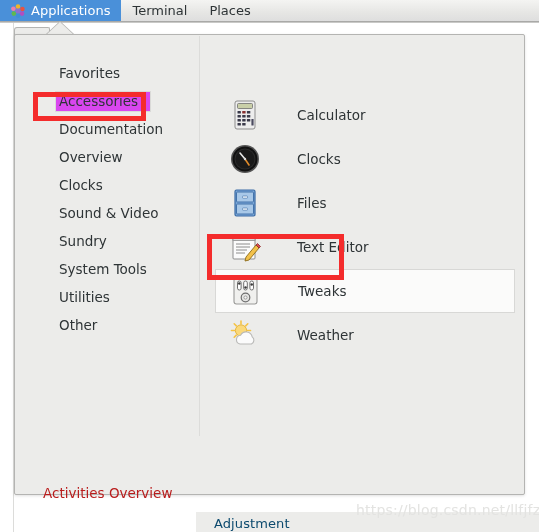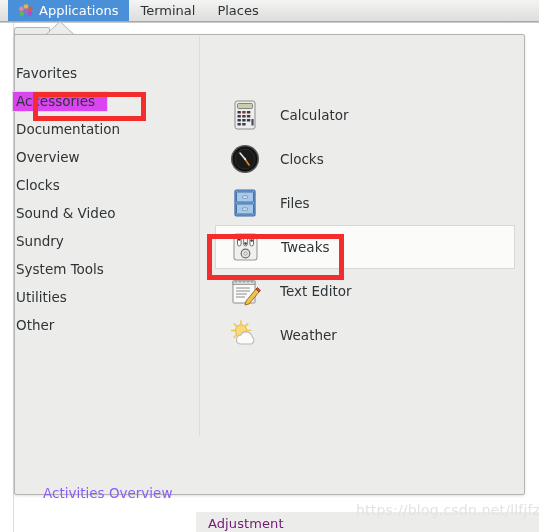--- a/index.html
+++ b/index.html
@@ -40,23 +40,23 @@
     border-right: 1px solid #dcdcda;
   }
   .bg-panel-right {
     position: absolute;
     left: 527px; top: 23px;
     width: 12px; height: 509px;
     background: #ffffff;
   }
   .bg-adjustment {
     position: absolute;
-    left: 208px; top: 516px;
+    left: 214px; top: 516px;
     font-size: 13px;
-    color: #701a75;
+    color: #0c4a6e;
     letter-spacing: 0.1px;
   }
   .bg-adjust-band {
     position: absolute;
     left: 196px; top: 512px;
     width: 343px; height: 20px;
     background: #ececea;
   }
   .bg-adjust-band2 {
     position: absolute;
@@ -67,21 +67,20 @@
 
   
   .topbar {
     position: absolute;
     left: 0; top: 0;
     width: 539px; height: 22px;
     background: linear-gradient(to bottom, #f4f4f2 0%, #e6e6e4 60%, #dedede 100%);
     border-bottom: 1px solid #a9a9a7;
     display: flex;
     align-items: stretch;
-    padding-left: 8px;
   }
   .topbar-item {
     display: flex;
     align-items: center;
     padding: 0 11px;
     font-size: 13px;
     color: #2e3436;
     gap: 6px;
     cursor: default;
     white-space: nowrap;
@@ -145,20 +144,21 @@
   
   .cat-list {
     position: absolute;
     left: 1px; top: 24px;
     width: 183px;
   }
   .cat-item {
     height: 28px;
     display: flex;
     align-items: center;
+    padding-left: 43px;
     font-size: 13.5px;
     color: #2e3436;
     cursor: default;
     position: relative;
   }
   .cat-item.selected .cat-label-box {
     background: #d946ef;
     border: 1px solid #dadad8;
     padding: 1px 12px 2px 3px;
     margin-left: -4px;
@@ -171,21 +171,21 @@
   
   .app-list {
     position: absolute;
     left: 200px; top: 58px;
     width: 300px;
   }
   .app-item {
     height: 44px;
     display: flex;
     align-items: center;
-    gap: 19px;
+    gap: 36px;
     padding-left: 14px;
     font-size: 13.5px;
     color: #2e3436;
     cursor: default;
   }
   .app-item.boxed {
     background: #fbfbfa;
     border: 1px solid #d8d8d6;
   }
   .app-icon {
@@ -202,21 +202,21 @@
     z-index: 30;
   }
   #red-accessories { left: 33px; top: 92px;  width: 113px; height: 29px; }
   #red-tweaks      { left: 207px; top: 234px; width: 137px; height: 46px; }
 
   
   .activities {
     position: absolute;
     left: 43px; top: 485px;
     font-size: 13.5px;
-    color: #8b5cf6;
+    color: #b91c1c;
     cursor: default;
   }
 
   
   .watermark {
     position: absolute;
     left: 356px; top: 502px;
     font-size: 14px;
     color: #e3e3e1;
     letter-spacing: 0.2px;
@@ -358,39 +358,20 @@
             <rect x="6" y="3" width="20" height="26" rx="1.5" fill="#7ba7d7" stroke="#3a6ba5" stroke-width="1.2"></rect>
             <rect x="7.5" y="5" width="17" height="10" rx="1" fill="#a8c8e8" stroke="#3a6ba5" stroke-width="0.9"></rect>
             <rect x="7.5" y="17" width="17" height="10" rx="1" fill="#a8c8e8" stroke="#3a6ba5" stroke-width="0.9"></rect>
             <rect x="13.5" y="9" width="5" height="2.2" rx="0.6" fill="#eef4fa" stroke="#3a6ba5" stroke-width="0.6"></rect>
             <rect x="13.5" y="21" width="5" height="2.2" rx="0.6" fill="#eef4fa" stroke="#3a6ba5" stroke-width="0.6"></rect>
           </svg>
         </span>
         <span>Files</span>
       </div>
 
-      <div class="app-item boxed">
-        <span class="app-icon">
-          <svg width="32" height="32" viewBox="0 0 32 32">
-            <rect x="4" y="3" width="23" height="26" rx="2.5" fill="#f0f0ee" stroke="#9a9a98" stroke-width="1.1"></rect>
-            <g>
-              <rect x="7.5" y="6" width="3.6" height="9" rx="1.8" fill="#ffffff" stroke="#6d6d6d" stroke-width="1"></rect>
-              <circle cx="9.3" cy="8.4" r="1.25" fill="#3a3a3a"></circle>
-              <rect x="13.7" y="6" width="3.6" height="9" rx="1.8" fill="#ffffff" stroke="#6d6d6d" stroke-width="1"></rect>
-              <circle cx="15.5" cy="12.4" r="1.25" fill="#3a3a3a"></circle>
-              <rect x="19.9" y="6" width="3.6" height="9" rx="1.8" fill="#ffffff" stroke="#6d6d6d" stroke-width="1"></rect>
-              <circle cx="21.7" cy="9.4" r="1.25" fill="#3a3a3a"></circle>
-            </g>
-            <circle cx="15.5" cy="22.5" r="4.3" fill="#e6e6e4" stroke="#6d6d6d" stroke-width="1.2"></circle>
-            <circle cx="15.5" cy="22.5" r="1.6" fill="#f6f6f5" stroke="#8a8a8a" stroke-width="0.8"></circle>
-          </svg>
-        </span>
-        <span>Tweaks</span>
-      </div>
-
       <div class="app-item">
         <span class="app-icon">
           <svg width="32" height="32" viewBox="0 0 32 32">
             <rect x="4" y="6" width="22" height="22" rx="1" fill="#fbfbfb" stroke="#8d8d8d" stroke-width="1"></rect>
             <rect x="4" y="6" width="22" height="3.5" fill="#d9d9d9" stroke="#8d8d8d" stroke-width="0.8"></rect>
             <g stroke="#9a9a9a" stroke-width="1">
               <line x1="7" y1="4.5" x2="7" y2="8"></line>
               <line x1="11" y1="4.5" x2="11" y2="8"></line>
               <line x1="15" y1="4.5" x2="15" y2="8"></line>
               <line x1="19" y1="4.5" x2="19" y2="8"></line>
@@ -402,20 +383,39 @@
               <line x1="7" y1="19" x2="18" y2="19"></line>
               <line x1="7" y1="22" x2="16" y2="22"></line>
             </g>
             <path d="M17 26 L27 14 L30 17 L20 29 L16 30 Z" fill="#f2c14b" stroke="#8a6a18" stroke-width="0.9"></path>
             <path d="M27 14 L30 17 L31.5 15.5 L28.5 12.5 Z" fill="#d94f4f" stroke="#8a2a2a" stroke-width="0.8"></path>
           </svg>
         </span>
         <span>Text Editor</span>
       </div>
 
+      <div class="app-item boxed">
+        <span class="app-icon">
+          <svg width="32" height="32" viewBox="0 0 32 32">
+            <rect x="4" y="3" width="23" height="26" rx="2.5" fill="#f0f0ee" stroke="#9a9a98" stroke-width="1.1"></rect>
+            <g>
+              <rect x="7.5" y="6" width="3.6" height="9" rx="1.8" fill="#ffffff" stroke="#6d6d6d" stroke-width="1"></rect>
+              <circle cx="9.3" cy="8.4" r="1.25" fill="#3a3a3a"></circle>
+              <rect x="13.7" y="6" width="3.6" height="9" rx="1.8" fill="#ffffff" stroke="#6d6d6d" stroke-width="1"></rect>
+              <circle cx="15.5" cy="12.4" r="1.25" fill="#3a3a3a"></circle>
+              <rect x="19.9" y="6" width="3.6" height="9" rx="1.8" fill="#ffffff" stroke="#6d6d6d" stroke-width="1"></rect>
+              <circle cx="21.7" cy="9.4" r="1.25" fill="#3a3a3a"></circle>
+            </g>
+            <circle cx="15.5" cy="22.5" r="4.3" fill="#e6e6e4" stroke="#6d6d6d" stroke-width="1.2"></circle>
+            <circle cx="15.5" cy="22.5" r="1.6" fill="#f6f6f5" stroke="#8a8a8a" stroke-width="0.8"></circle>
+          </svg>
+        </span>
+        <span>Tweaks</span>
+      </div>
+
       <div class="app-item">
         <span class="app-icon">
           <svg width="32" height="32" viewBox="0 0 32 32">
             <g stroke="#f5c344" stroke-width="1.6" stroke-linecap="round">
               <line x1="12" y1="2" x2="12" y2="5"></line>
               <line x1="5.2" y1="4.8" x2="7.3" y2="6.9"></line>
               <line x1="2.5" y1="11.5" x2="5.5" y2="11.5"></line>
               <line x1="5.2" y1="18.2" x2="7.3" y2="16.1"></line>
               <line x1="18.8" y1="4.8" x2="16.7" y2="6.9"></line>
               <line x1="21.5" y1="11.5" x2="18.5" y2="11.5"></line>

